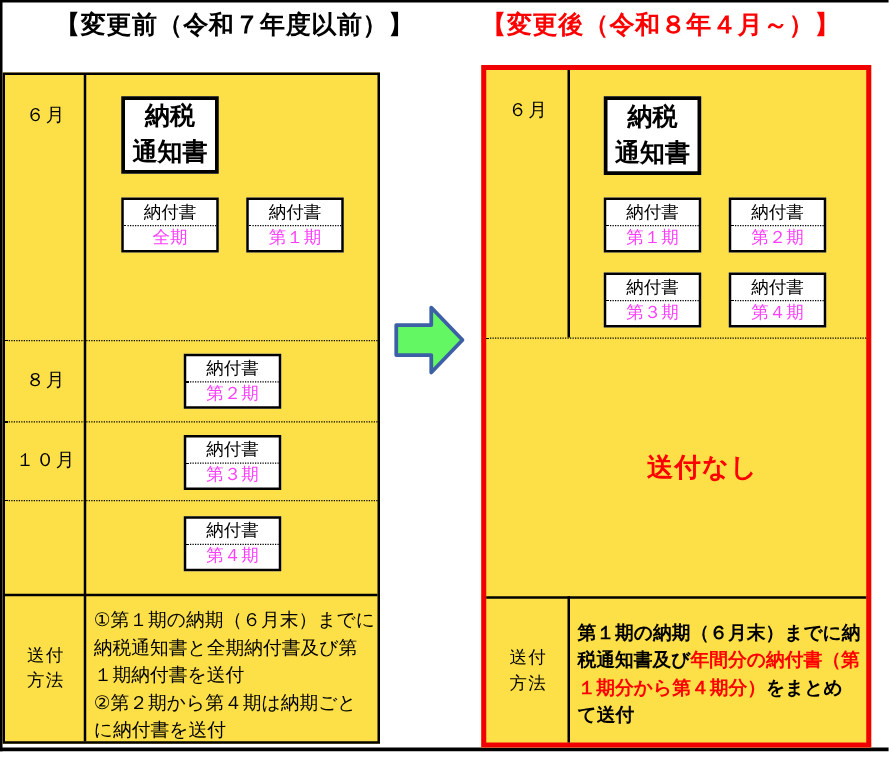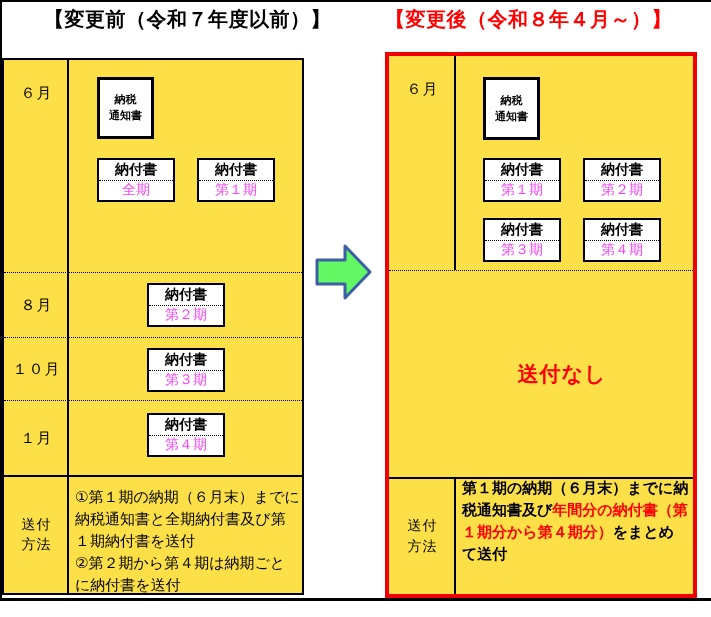--- a/index.html
+++ b/index.html
@@ -30,40 +30,40 @@
   .mlabel{position:absolute;display:flex;align-items:center;justify-content:center;
     font-size:15px;letter-spacing:1px;text-align:center;white-space:pre-line;line-height:1.45;}
   .b-m1{left:0;top:22px;width:65px;}
   .b-m2{left:0;top:212px;width:65px;height:65px;}
   .b-m3{left:0;top:277px;width:65px;height:63px;}
   .b-m4{left:0;top:340px;width:65px;height:75px;}
   .b-mm{left:0;top:415px;width:65px;height:118px;font-size:14px;}
   .a-m1{left:0;top:22px;width:67px;}
   .a-mm{left:0;top:421px;width:67px;height:117px;font-size:14px;}
   
-  .taxbox{position:absolute;width:57px;height:62px;border:3px solid #000;box-sizing:border-box;
+  .taxbox{position:absolute;width:78px;height:62px;border:3px solid #000;box-sizing:border-box;
     display:flex;align-items:center;justify-content:center;text-align:center;
-    font-weight:bold;font-size:11px;line-height:1.45;white-space:pre-line;background:#fff;}
+    font-weight:bold;font-size:20px;line-height:1.45;white-space:pre-line;background:#fff;}
   .b-tax{left:93px;top:17px;}
   .a-tax{left:94px;top:21px;height:63px;}
   .slip{position:absolute;width:78px;height:44px;border:2.5px solid #000;box-sizing:border-box;
     display:flex;flex-direction:column;background:#fff;}
   .slip .t{flex:1.05;display:flex;align-items:center;justify-content:center;
-    font-weight:bold;font-size:14px;border-bottom:1.5px dotted #000;}
+    font-weight:normal;font-size:14px;border-bottom:1.5px dotted #000;}
   .slip .p{flex:1;display:flex;align-items:center;justify-content:center;
     font-size:14px;color:#ff3dff;}
   .b-slip1{left:93px;top:98px;}  .b-slip2{left:193px;top:98px;}
   .b-slip3{left:143px;top:223px;}.b-slip4{left:143px;top:288px;}.b-slip5{left:143px;top:353px;}
   .a-slip1{left:94px;top:102px;} .a-slip2{left:194px;top:102px;}
   .a-slip3{left:94px;top:162px;} .a-slip4{left:194px;top:162px;}
   
   .b-method{position:absolute;left:65px;top:415px;width:233px;height:118px;box-sizing:border-box;
     padding:11px 2px 0 6px;font-size:15px;line-height:22px;white-space:pre-line;}
   .a-method{position:absolute;left:69px;top:421px;width:231px;height:117px;box-sizing:border-box;
-    padding:0 0 0 4px;font-size:15px;line-height:22px;font-weight:bold;}
+    padding:19px 0 0 4px;font-size:15px;line-height:22px;font-weight:bold;}
   
   .nosend{position:absolute;left:0;top:214px;width:100%;height:207px;
     display:flex;align-items:center;justify-content:center;
     font-size:21px;font-weight:bold;color:#ff0000;letter-spacing:1px;margin-left:21px;}
   
   .arrow{position:absolute;left:315px;top:242px;width:58px;height:60px;}
 </style>
 </head>
 <body>
 
@@ -75,21 +75,20 @@
 <div class="tbl tbl-before">
   <div class="mcol b-mcol"></div>
   <div class="hdiv dot b-div1"></div>
   <div class="hdiv dot b-div2"></div>
   <div class="hdiv dot b-div3"></div>
   <div class="hdiv solid b-div4"></div>
 
   <div class="mlabel b-m1">６月</div>
   <div class="mlabel b-m2">８月</div>
   <div class="mlabel b-m3">１０月</div>
-  <div class="mlabel b-m4">１月</div>
   <div class="mlabel b-mm">送付
 方法</div>
 
   <div class="taxbox b-tax">納税
 通知書</div>
 
   <div class="slip b-slip1">
     <div class="t">納付書</div>
     <div class="p">全期</div>
   </div>

